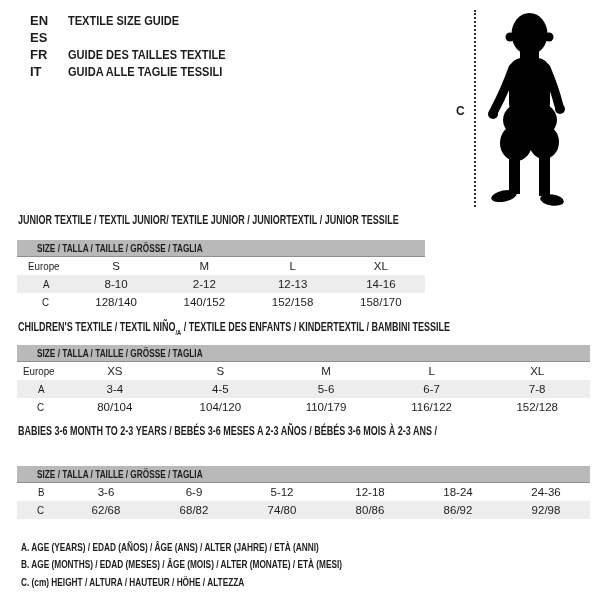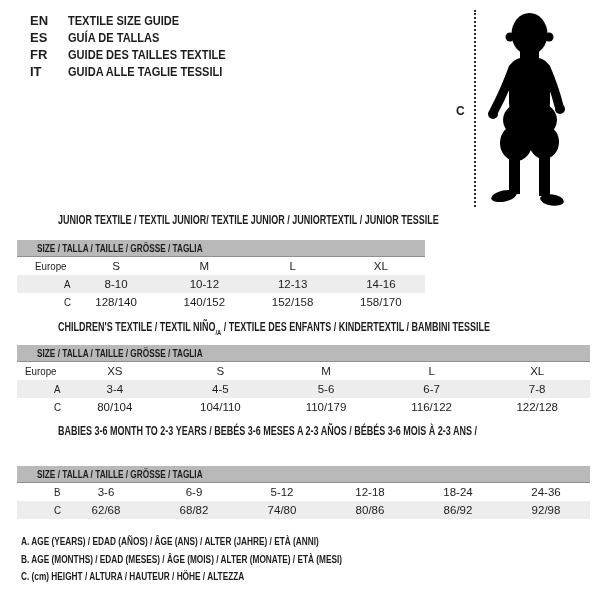--- a/index.html
+++ b/index.html
@@ -24,58 +24,57 @@
   .lang-row{display:flex;height:17px;padding-left:8px;}
   .lang-code{width:38px;flex:0 0 38px;}
   .lang-label .cx{transform:scaleX(0.85);}
 
   
   .measure-line{position:absolute;left:474px;top:10px;height:197px;width:0;border-left:2px dotted #2b2b2b;}
   .measure-label{position:absolute;left:456px;top:104px;font-weight:bold;font-size:12px;}
   .baby-svg{position:absolute;left:482px;top:8px;}
 
   
-  .sec-heading{position:absolute;left:18px;font-weight:bold;font-size:12.5px;white-space:nowrap;margin-left:40px;}
+  .sec-heading{position:absolute;left:18px;font-weight:bold;font-size:12.5px;white-space:nowrap;}
   .sec-heading .cx{transform:scaleX(0.72);}
   .sec-heading sub{font-size:8px;line-height:0;}
   .h-line{height:16px;}
 
   
   .size-table{position:absolute;left:17px;}
   .size-bar{
     height:17px;background:var(--header-bg);border-bottom:1px solid #8f8f8f;
     display:flex;align-items:center;padding-left:20px;font-weight:bold;font-size:11px;
   }
   .trow{display:flex;height:18px;align-items:center;font-size:11.5px;}
   .trow.alt{background:var(--row-alt-bg);}
   .tcell{flex:1;text-align:center;}
-  .tcell.lbl{text-align:right;padding-left:4px;}
+  .tcell.lbl{text-align:center;padding-left:4px;}
   .junior-t .tcell.lbl{flex:0 0 55px;}
   .wide-t .tcell.lbl{flex:0 0 45px;}
   .junior-t{top:240px;width:408px;}
   .children-t{top:345px;width:573px;}
   .babies-t{top:466px;width:573px;}
 
   
   .footnotes{position:absolute;left:21px;top:535px;font-weight:bold;font-size:11.5px;}
-  .fn-row{height:17.5px;display:flex;align-items:flex-start;}
+  .fn-row{height:17.5px;display:flex;align-items:flex-end;}
 </style>
 </head>
 <body>
 
 <div id="page">
 
   <div class="lang-block">
     <div class="lang-row">
       <span class="lang-code">EN</span>
       <span class="lang-label"><span class="cx">TEXTILE SIZE GUIDE</span></span>
     </div>
     <div class="lang-row">
       <span class="lang-code">ES</span>
-      <span class="lang-label"><span class="cx">GUÍA DE TALLAS</span></span>
     </div>
     <div class="lang-row">
       <span class="lang-code">FR</span>
       <span class="lang-label"><span class="cx">GUIDE DES TAILLES TEXTILE</span></span>
     </div>
     <div class="lang-row">
       <span class="lang-code">IT</span>
       <span class="lang-label"><span class="cx">GUIDA ALLE TAGLIE TESSILI</span></span>
     </div>
   </div>
@@ -113,21 +112,21 @@
     <div class="trow">
       <div class="tcell lbl"><span class="cx cx85">Europe</span></div>
       <div class="tcell"><span>S</span></div>
       <div class="tcell"><span>M</span></div>
       <div class="tcell"><span>L</span></div>
       <div class="tcell"><span>XL</span></div>
     </div>
     <div class="trow alt">
       <div class="tcell lbl"><span class="cx cx85">A</span></div>
       <div class="tcell"><span>8-10</span></div>
-      <div class="tcell"><span>10-12</span></div>
+      <div class="tcell"><span>2-12</span></div>
       <div class="tcell"><span>12-13</span></div>
       <div class="tcell"><span>14-16</span></div>
     </div>
     <div class="trow">
       <div class="tcell lbl"><span class="cx cx85">C</span></div>
       <div class="tcell"><span>128/140</span></div>
       <div class="tcell"><span>140/152</span></div>
       <div class="tcell"><span>152/158</span></div>
       <div class="tcell"><span>158/170</span></div>
     </div>
@@ -152,24 +151,24 @@
       <div class="tcell lbl"><span class="cx cx85">A</span></div>
       <div class="tcell"><span>3-4</span></div>
       <div class="tcell"><span>4-5</span></div>
       <div class="tcell"><span>5-6</span></div>
       <div class="tcell"><span>6-7</span></div>
       <div class="tcell"><span>7-8</span></div>
     </div>
     <div class="trow">
       <div class="tcell lbl"><span class="cx cx85">C</span></div>
       <div class="tcell"><span>80/104</span></div>
-      <div class="tcell"><span>104/110</span></div>
+      <div class="tcell"><span>104/120</span></div>
       <div class="tcell"><span>110/179</span></div>
       <div class="tcell"><span>116/122</span></div>
-      <div class="tcell"><span>122/128</span></div>
+      <div class="tcell"><span>152/128</span></div>
     </div>
   </div>
 
   <div class="sec-heading" style="top:424px">
     <div class="h-line"><span class="cx">BABIES 3-6 MONTH TO 2-3 YEARS / BEBÉS 3-6 MESES A 2-3 AÑOS / BÉBÉS 3-6 MOIS À 2-3 ANS /</span></div>
   </div>
   <div class="size-table wide-t babies-t">
     <div class="size-bar">
       <span class="cx cx75">SIZE / TALLA / TAILLE / GRÖSSE / TAGLIA</span>
     </div>

